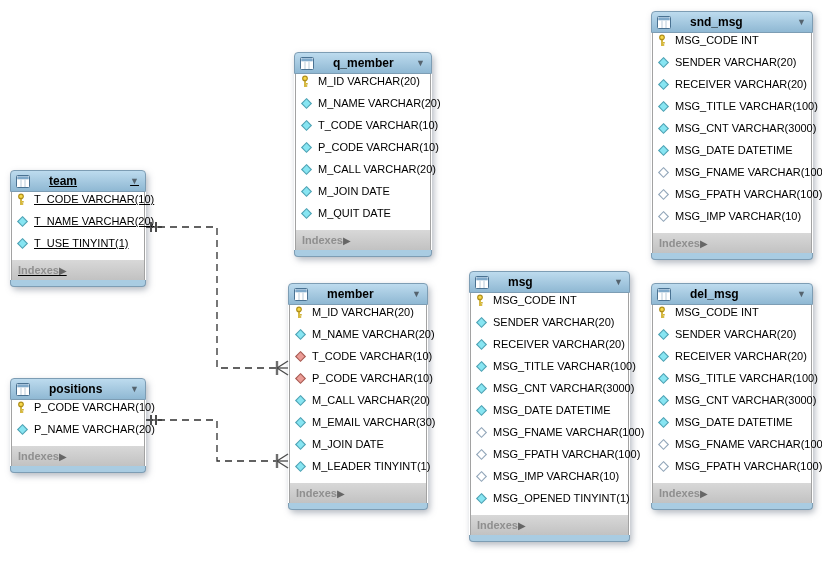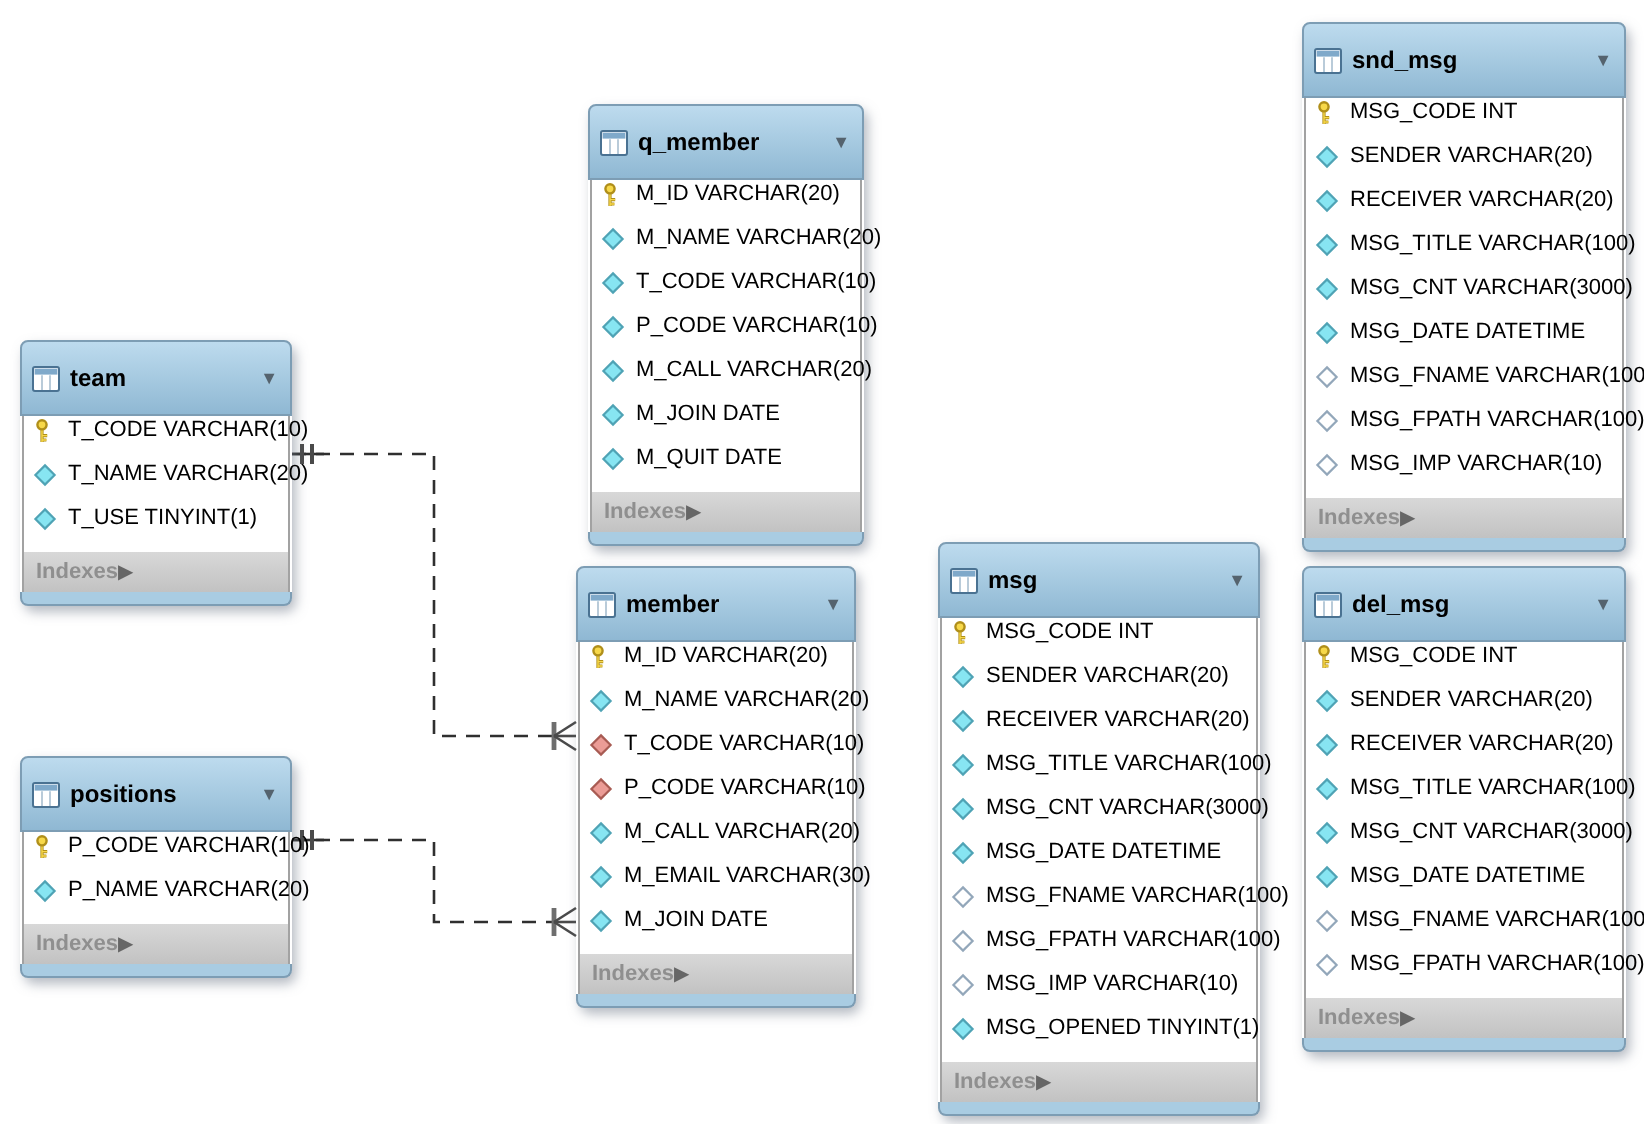--- a/index.html
+++ b/index.html
@@ -1,20 +1,20 @@
 <!DOCTYPE html>
 <html style="--header-top: #bddbee; --header-bottom: #8fb8d3; --strip: #a9cce2; --body-bg: #ffffff; --footer-top: #d8d8d8; --footer-bottom: #c2c2c2; --footer-text: #8f8f8f; --row-text: #000000;"><head>
 <meta charset="utf-8">
 <style>
   html,body{margin:0;padding:0}
   body{font-family:"Liberation Sans",sans-serif;background:#ffffff}
   #canvas{position:relative;width:822px;height:562px;background:#ffffff;overflow:hidden}
   #connector-layer{position:absolute;left:0;top:0;z-index:0}
   .table{position:absolute;z-index:1;border-radius:5px;box-shadow:2px 3px 6px rgba(110,120,135,.5)}
-  .hdr{height:38px;display:flex;align-items:center;gap:5px;padding:0 5px;box-sizing:border-box;
+  .hdr{height:22px;display:flex;align-items:center;gap:19px;padding:0 5px;box-sizing:border-box;
        background:linear-gradient(var(--header-top),var(--header-bottom));
        border:1px solid #7d9db4;border-radius:4px 4px 0 0;cursor:default}
   .hicon{display:flex;flex-shrink:0}
   .hname{font-weight:bold;font-size:12px;color:#000;flex:1;white-space:nowrap;overflow:hidden}
   .harrow{font-size:9px;color:#55636e;padding-right:1px}
   .tbody{background:var(--body-bg);border-left:1px solid #a2a2a2;border-right:1px solid #a2a2a2;
          margin:0 1px;padding:1px 0}
   .row{height:22px;display:flex;align-items:flex-start;gap:5px;padding:0 4px;font-size:11px;
        color:var(--row-text);white-space:nowrap}
   .cicon{display:flex;flex-shrink:0}
@@ -45,21 +45,21 @@
         <polyline points="146,420 217,420 217,461 277,461" fill="none" stroke="#2f2f2f" stroke-width="1.3" stroke-dasharray="7 5"></polyline>
         <line x1="146" y1="420" x2="162" y2="420" stroke="#2f2f2f" stroke-width="1.3"></line>
         <line x1="151" y1="415" x2="151" y2="425" stroke="#4a4a4a" stroke-width="2"></line>
         <line x1="156" y1="415" x2="156" y2="425" stroke="#4a4a4a" stroke-width="2"></line>
         <line x1="277" y1="454" x2="277" y2="468" stroke="#6e6e6e" stroke-width="2.4"></line>
         <line x1="277" y1="461" x2="288" y2="454" stroke="#4a4a4a" stroke-width="1.3"></line>
         <line x1="277" y1="461" x2="288" y2="461" stroke="#4a4a4a" stroke-width="1.3"></line>
         <line x1="277" y1="461" x2="288" y2="468" stroke="#4a4a4a" stroke-width="1.3"></line>
       </g>
     </svg>
-    <div class="table" style="left: 10px; top: 170px; width: 136px;">
+    <div class="table" style="left: 10px; top: 170px; width: 136px; text-decoration: underline;">
       <div class="hdr">
         <span class="hicon">
           <svg width="14" height="13" viewBox="0 0 14 13">
             <rect x="0.5" y="0.5" width="13" height="12" rx="1" fill="#ffffff" stroke="#4a7292"></rect>
             <rect x="1.3" y="1.3" width="11.4" height="3" fill="#7fa9ca"></rect>
             <line x1="5" y1="4.6" x2="5" y2="12" stroke="#b9cbd9" stroke-width="1"></line>
             <line x1="9" y1="4.6" x2="9" y2="12" stroke="#b9cbd9" stroke-width="1"></line>
           </svg>
         </span>
         <span class="hname">team</span>
@@ -281,20 +281,28 @@
           </span>
           <span>M_EMAIL VARCHAR(30)</span>
         </div>
         <div class="row">
           <span class="cicon">
             <svg width="13" height="13" viewBox="0 0 13 13" class="cicon">
               <path d="M6.5 1.7 L11.3 6.5 L6.5 11.3 L1.7 6.5 Z" fill="#87e5f2" stroke="#4fa3b5" stroke-width="1.1"></path>
             </svg>
           </span>
           <span>M_JOIN DATE</span>
+        </div>
+        <div class="row">
+          <span class="cicon">
+            <svg width="13" height="13" viewBox="0 0 13 13" class="cicon">
+              <path d="M6.5 1.7 L11.3 6.5 L6.5 11.3 L1.7 6.5 Z" fill="#87e5f2" stroke="#4fa3b5" stroke-width="1.1"></path>
+            </svg>
+          </span>
+          <span>M_LEADER TINYINT(1)</span>
         </div>
       </div>
       <div class="ftr">
         <span>Indexes</span>
         <span class="farrow">▶</span>
       </div>
       <div class="strip"></div>
     </div>
     <div class="table" style="left: 459px; top: 271px; width: 161px; margin-left: 10px;">
       <div class="hdr">

